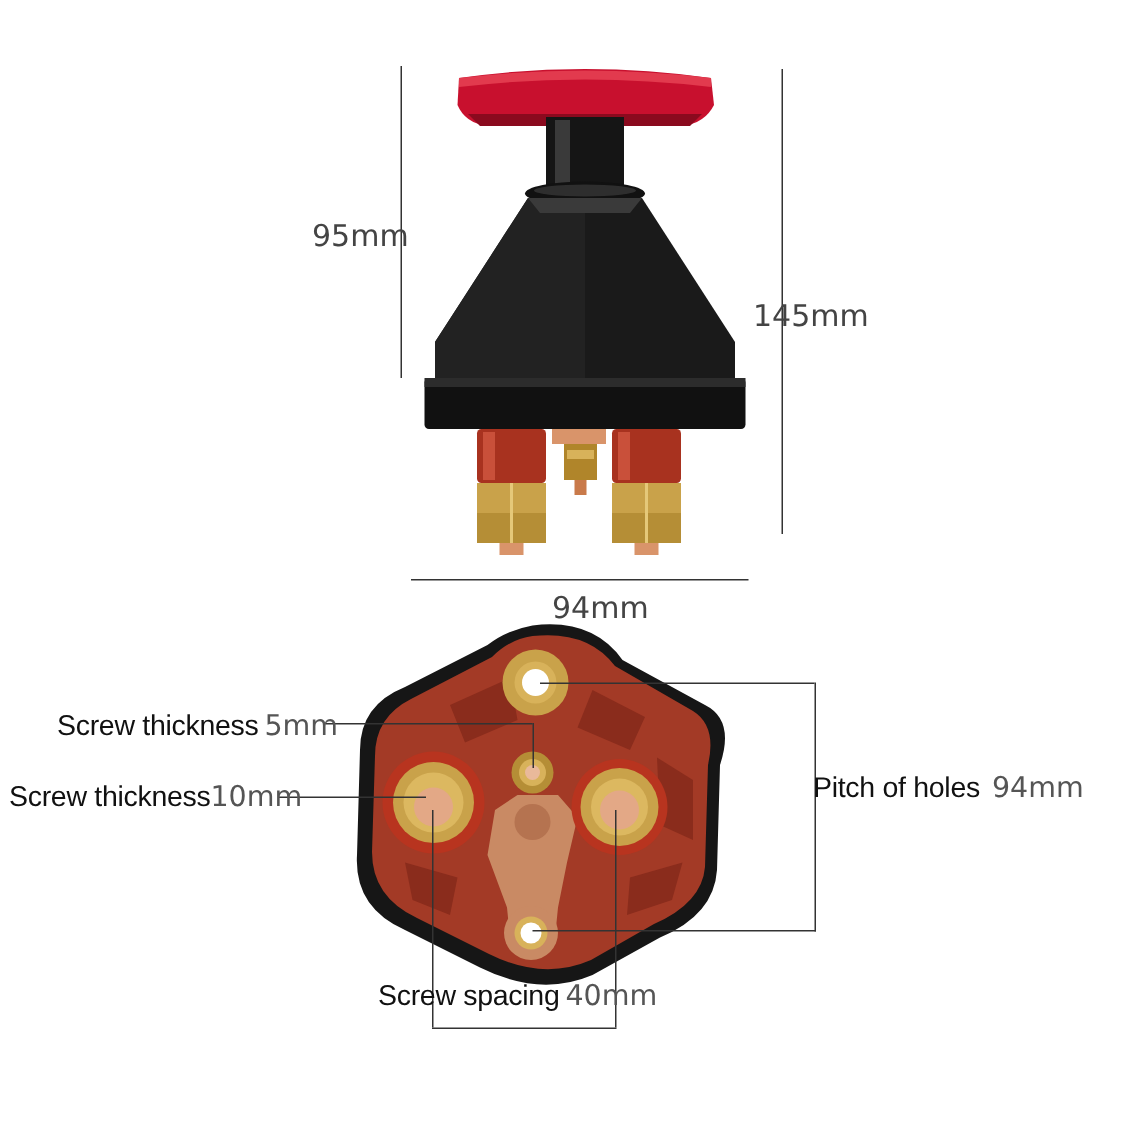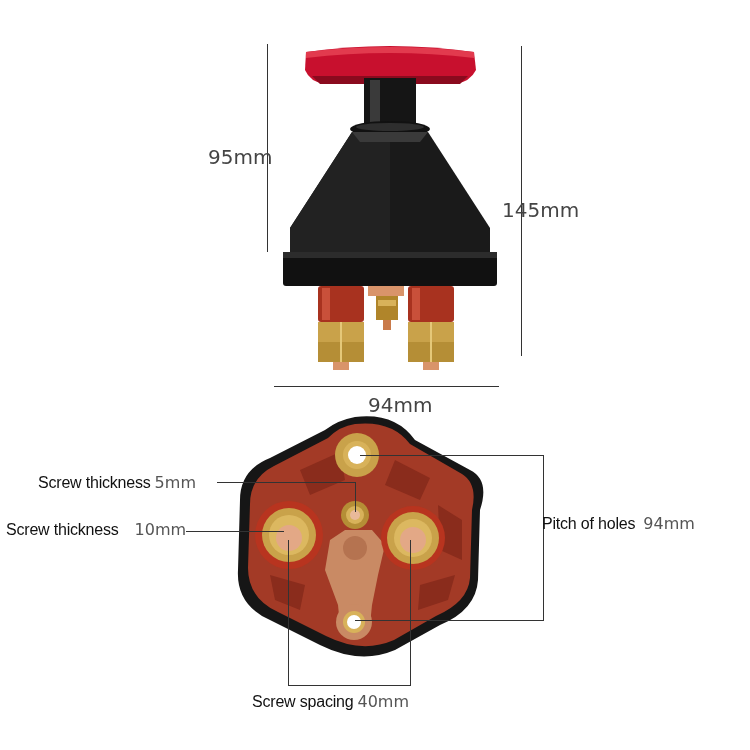--- a/index.html
+++ b/index.html
@@ -1,20 +1,20 @@
 <!DOCTYPE html>
 <html><head>
 <meta charset="utf-8">
 <style>
   html, body { margin:0; padding:0; background:#ffffff; }
   body { width:750px; height:750px; position:relative; overflow:hidden; font-family:"Liberation Sans", sans-serif; }
   .vline { position:absolute; width:1px; background:#333; }
   .hline { position:absolute; height:1px; background:#333; }
   .dim { position:absolute; font-family:"DejaVu Sans", sans-serif; font-size:20px; color:#444; white-space:nowrap; }
-  .callout { position:absolute; font-size:16px; white-space:nowrap; color:#111; }
+  .callout { position:absolute; font-size:19px; white-space:nowrap; color:#111; }
   .callout .lbl { font-family:"Liberation Sans", sans-serif; font-weight:normal; letter-spacing:-0.2px; }
   .callout .val { font-family:"DejaVu Sans", sans-serif; color:#555; margin-left:4px; }
   svg { position:absolute; }
 </style>
 </head>
 <body>
 
 <svg width="750" height="380" viewBox="0 0 750 380" style="left:0;top:0;">
 
   <path d="M306 52 Q390 40 474 52 L476 70 Q470 82 455 84 L325 84 Q310 82 305 70 Z" fill="#c8102e"></path>
@@ -114,20 +114,20 @@
 <div class="hline" style="left:355px;top:620px;width:189px;"></div>
 
 <div class="vline" style="left:288px;top:540px;height:145px;"></div>
 <div class="vline" style="left:410px;top:540px;height:145px;"></div>
 <div class="hline" style="left:288px;top:685px;width:123px;"></div>
 
 <div class="callout" style="left:38px;top:473px;">
   <span class="lbl">Screw thickness</span><span class="val">5mm</span>
 </div>
 <div class="callout" style="left:6px;top:520px;">
-  <span class="lbl">Screw thickness</span><span class="val" style="margin-left:16px;">10mm</span>
+  <span class="lbl">Screw thickness</span><span class="val" style="margin-left:0;">10mm</span>
 </div>
 <div class="callout" style="left:542px;top:514px;">
   <span class="lbl">Pitch of holes</span><span class="val" style="margin-left:8px;">94mm</span>
 </div>
-<div class="callout" style="left:252px;top:692px;">
+<div class="callout" style="left:252px;top:653px;">
   <span class="lbl">Screw spacing</span><span class="val">40mm</span>
 </div>
 
 </body></html>

